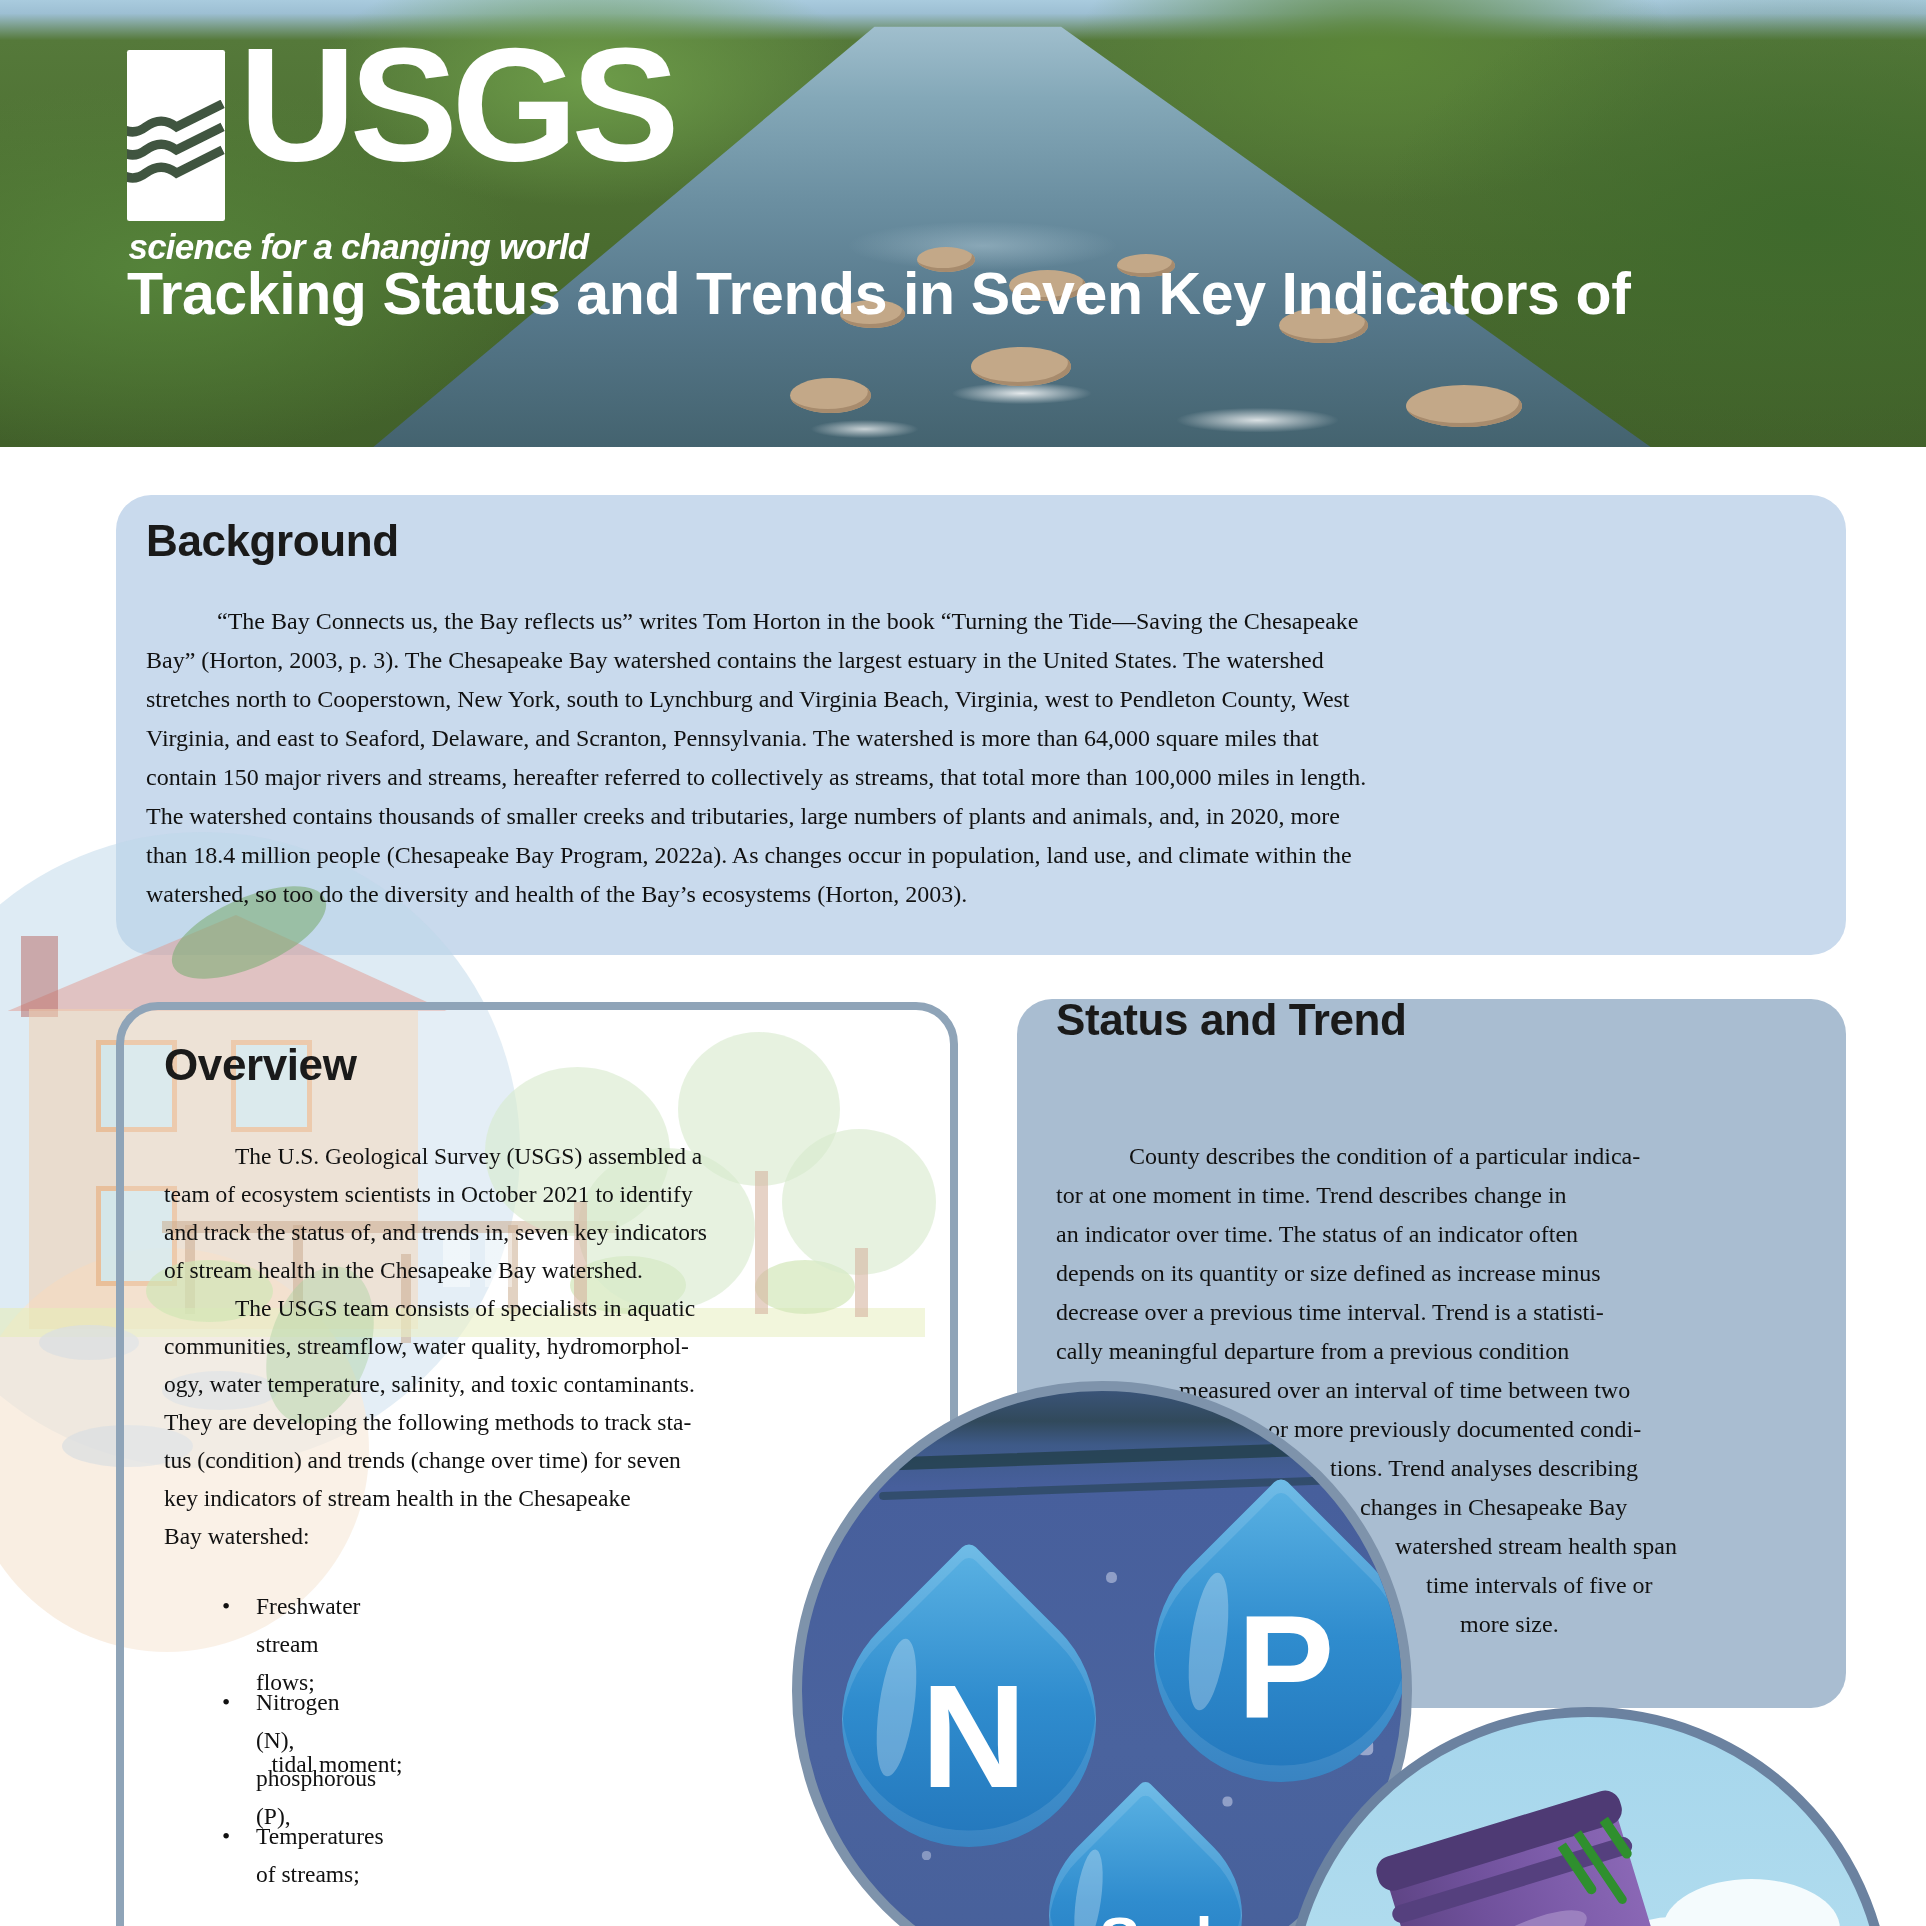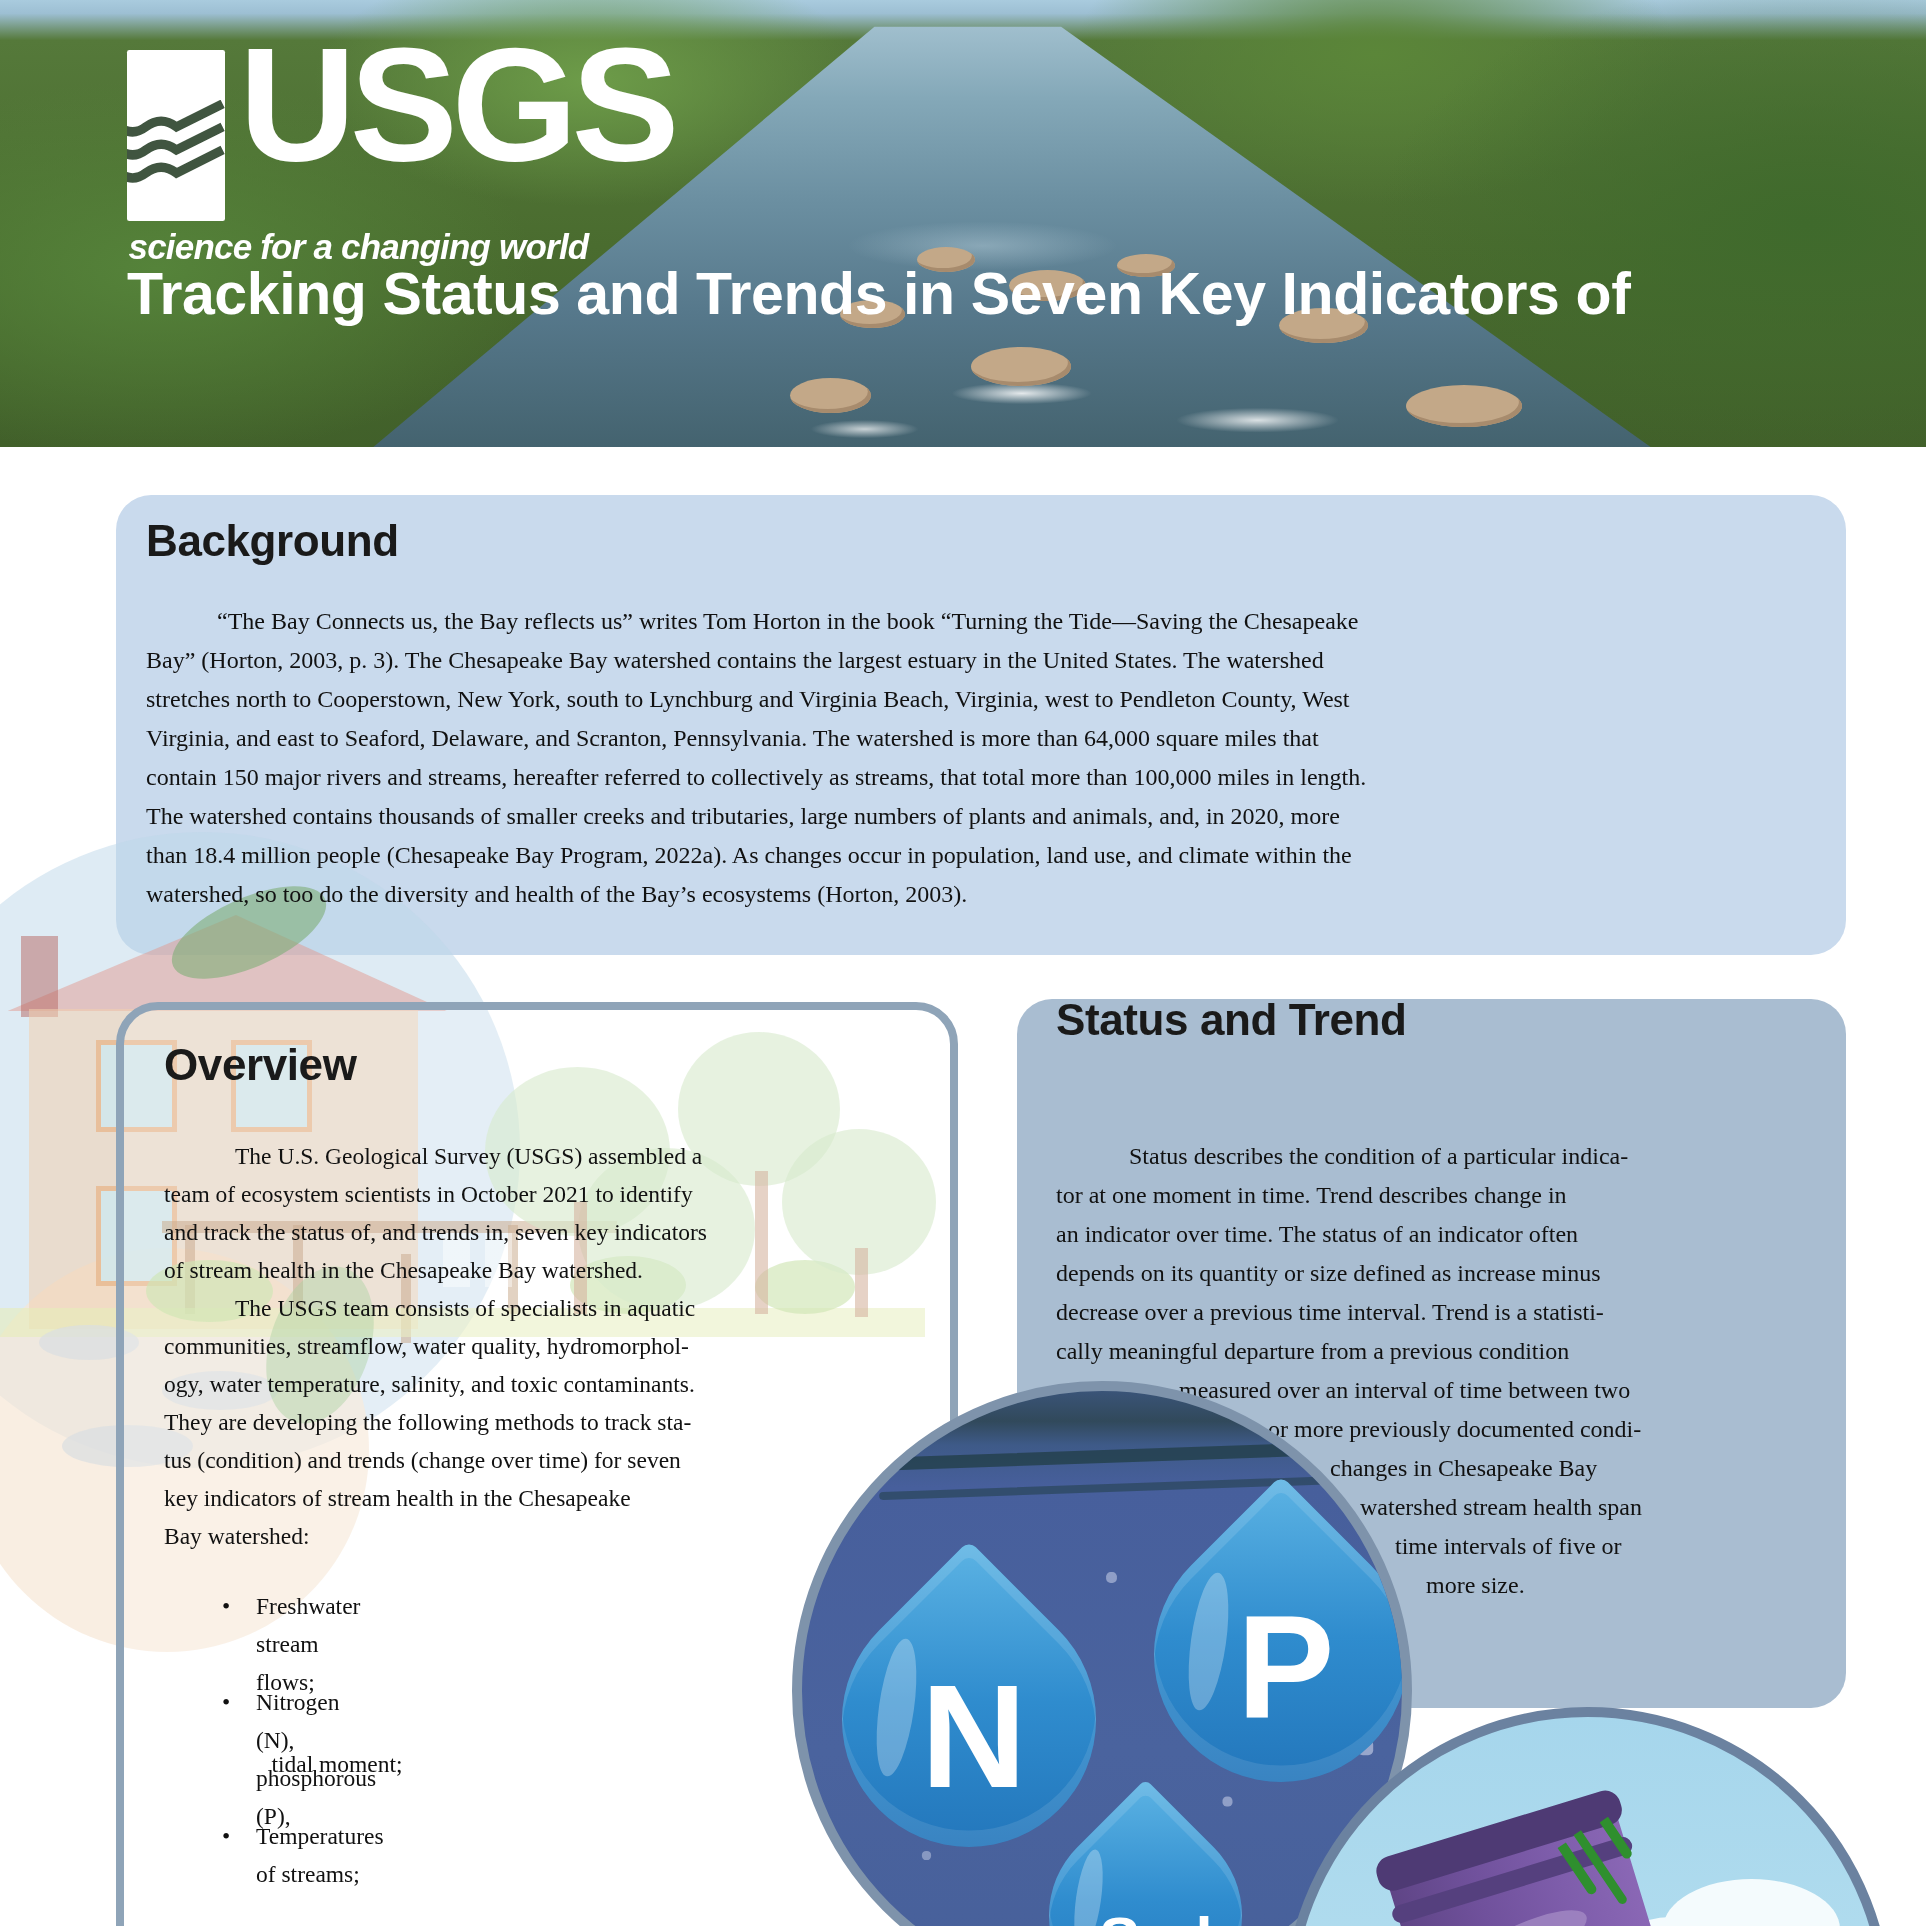--- a/index.html
+++ b/index.html
@@ -281,28 +281,29 @@
           <div class="b-line b1">Temperatures of streams;</div>
 
         </div>
 
       </div>
 
   </div>
 
   <div class="status-lines body-text">
 
-  <div class="line">Status describes the condition of a particular indica-</div>
+  <div class="line">County describes the condition of a particular indica-</div>
       <div class="line">tor at one moment in time. Trend describes change in</div>
       <div class="line">an indicator over time. The status of an indicator often</div>
       <div class="line">depends on its quantity or size defined as increase minus</div>
       <div class="line">decrease over a previous time interval. Trend is a statisti-</div>
       <div class="line">cally meaningful departure from a previous condition</div>
       <div class="line">measured over an interval of time between two</div>
       <div class="line">or more previously documented condi-</div>
+      <div class="line">tions. Trend analyses describing</div>
       <div class="line">changes in Chesapeake Bay</div>
       <div class="line">watershed stream health span</div>
       <div class="line">time intervals of five or</div>
       <div class="line">more size.</div>
     </div>
 
   <div class="fig-circle np-circle">
     <div class="streak sk1"></div>
     <div class="streak sk2"></div>
     <div class="bubbles"></div>

